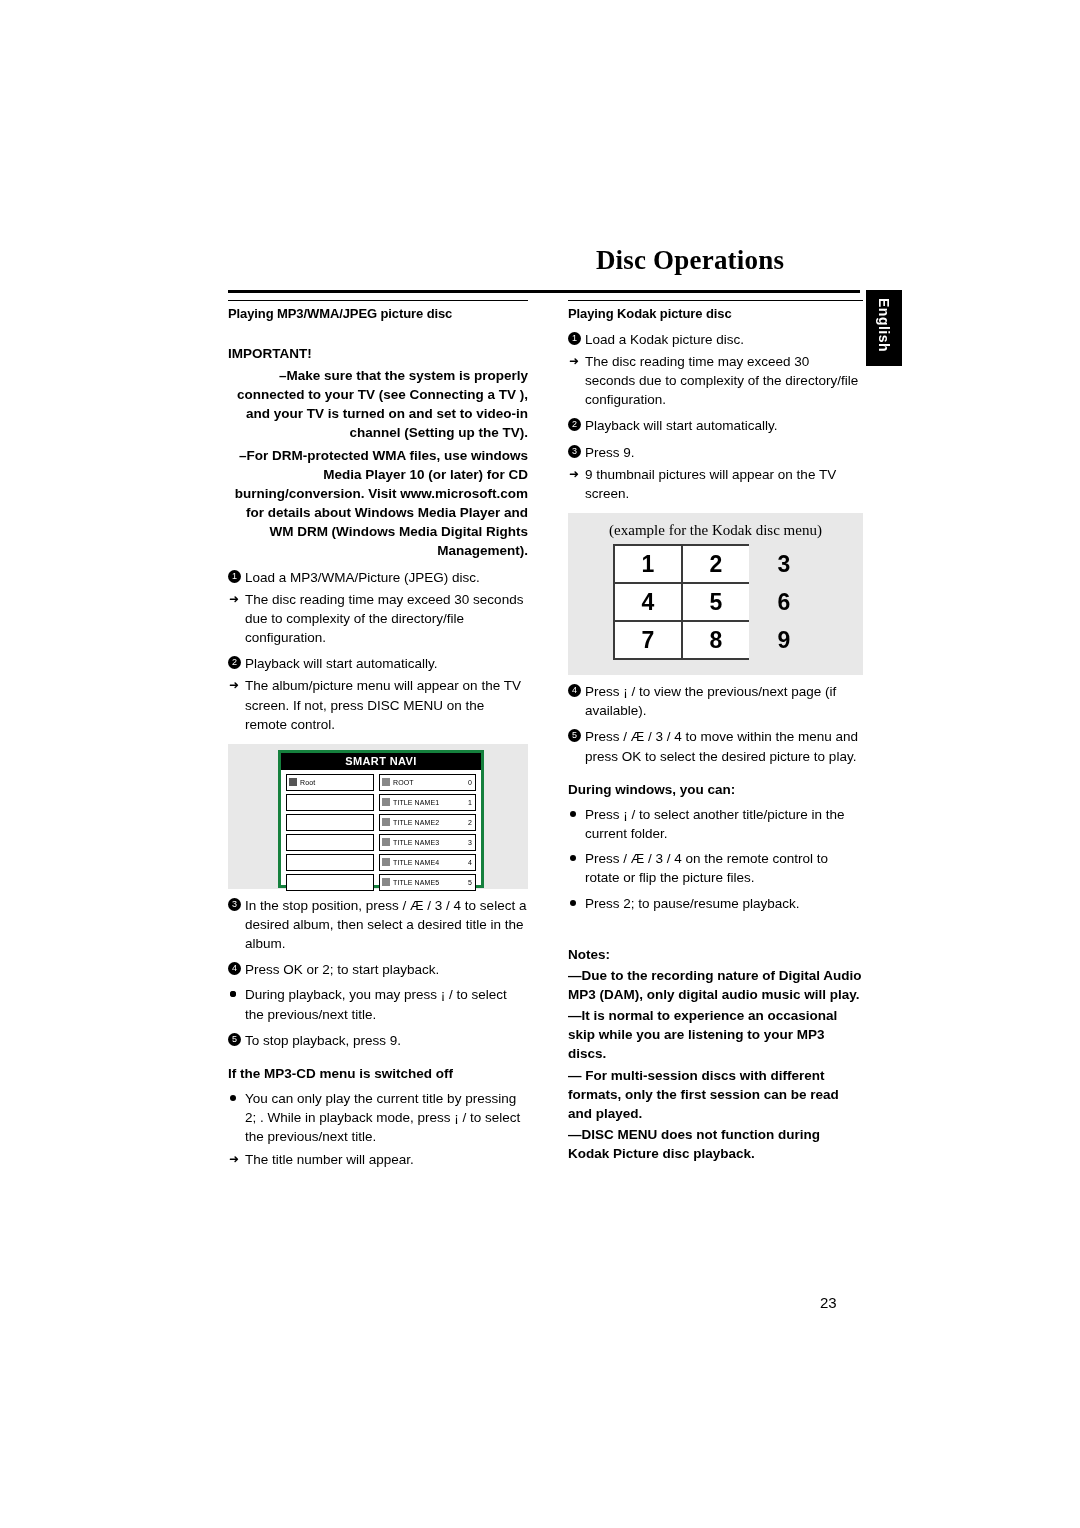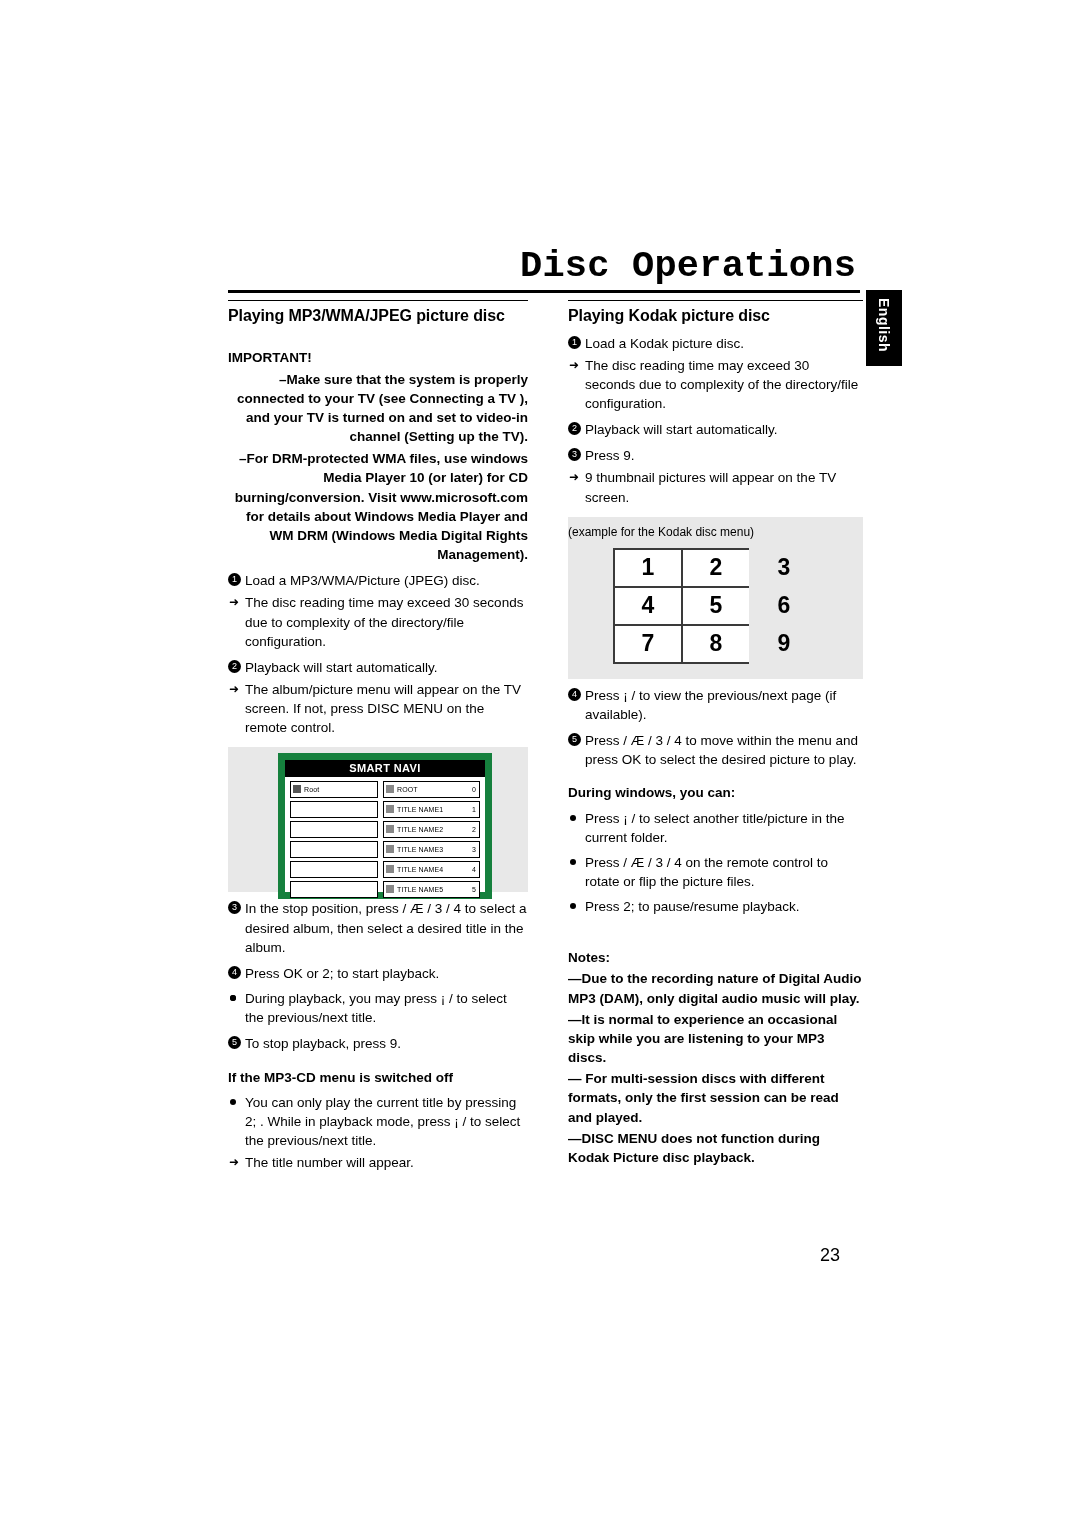--- a/index.html
+++ b/index.html
@@ -20,25 +20,25 @@
     width: 1080px;
     height: 1528px;
   }
 
   
   .doc-title {
     position: absolute;
     left: 520px;
     top: 245px;
     width: 340px;
-    text-align: left;
-    font-size: 37px;
+    text-align: center;
+    font-size: 27px;
     font-weight: bold;
     letter-spacing: 0.2px;
-    font-family: Liberation Mono, monospace;
+    font-family: Liberation Serif, serif;
   }
   .header-rule {
     position: absolute;
     left: 228px;
     top: 290px;
     width: 632px;
     height: 3px;
     background: #000;
   }
 
@@ -69,21 +69,21 @@
   .col {
     position: absolute;
     top: 306px;
     font-size: 13.5px;
     line-height: 1.42;
   }
   .col-left { left: 228px; width: 300px; }
   .col-right { left: 568px; width: 295px; }
 
   h2.sec {
-    font-size: 16px;
+    font-size: 13px;
     font-weight: bold;
     margin: 0 0 8px 0;
     line-height: 1.22;
     letter-spacing: -0.1px;
   }
   .sec-rule {
     position: absolute;
     height: 1px;
     background: #000;
   }
@@ -150,21 +150,21 @@
     height: 145px;
     background: #e8e8e8;
   }
   .navi-screen {
     position: absolute;
     left: 50px;
     top: 6px;
     width: 200px;
     height: 132px;
     background: #fff;
-    border: 7px solid #15803d;
+    border: 3px solid #15803d;
   }
   .navi-title {
     position: absolute;
     left: 0; top: 0;
     width: 100%;
     height: 17px;
     background: #000;
     color: #fff;
     font-size: 11px;
     font-weight: bold;
@@ -224,22 +224,23 @@
     margin-top: 10px;
     width: 295px;
     height: 162px;
     background: #e8e8e8;
   }
   .kodak-cap {
     position: absolute;
     left: 0;
     top: 7px;
     width: 100%;
-    text-align: left;
-    font-size: 12px;
+    text-align: center;
+    font-size: 15px;
+    font-family: Liberation Serif, serif;
   }
   .kodak-grid {
     position: absolute;
     left: 46px;
     top: 32px;
     width: 204px;
     display: grid;
     grid-template-columns: repeat(3, 68px);
     grid-template-rows: repeat(3, 38px);
   }
@@ -258,22 +259,22 @@
     border-color: #e8e8e8;
     background: #e8e8e8;
   }
 
   .notes { margin-top: 32px; font-size: 13.5px; font-weight: bold; }
   .note-line { margin-top: 2px; }
 
   .page-num {
     position: absolute;
     left: 820px;
-    top: 1245px;
-    font-size: 18px;
+    top: 1294px;
+    font-size: 15px;
   }
 </style>
 </head>
 <body>
 
 <div class="page">
 
   <div class="doc-title">Disc Operations</div>
   <div class="header-rule"></div>
 

